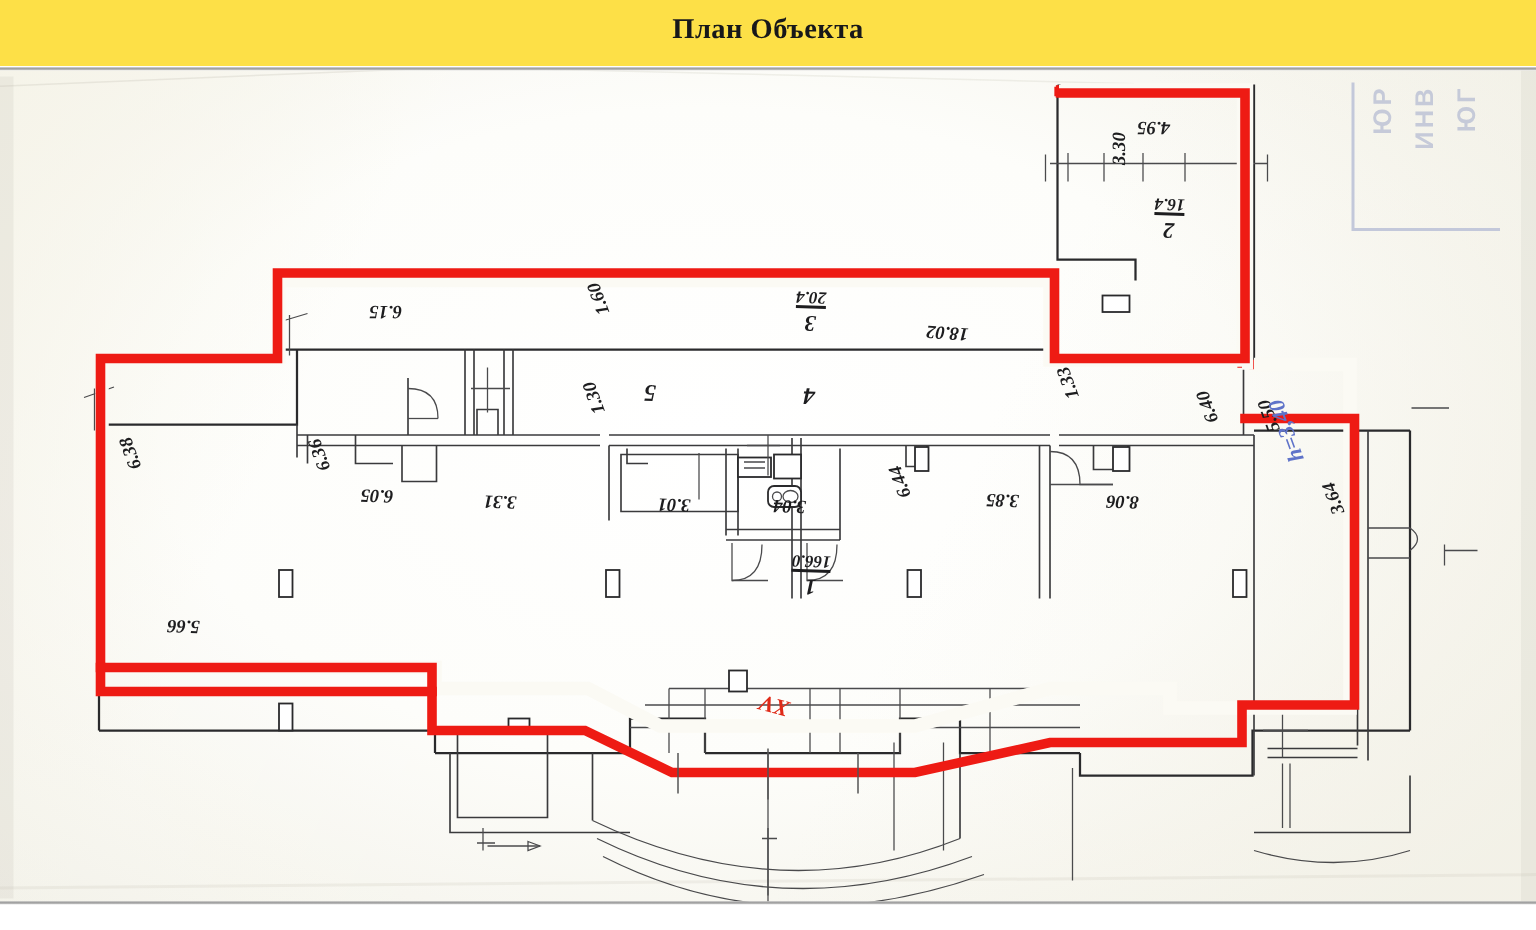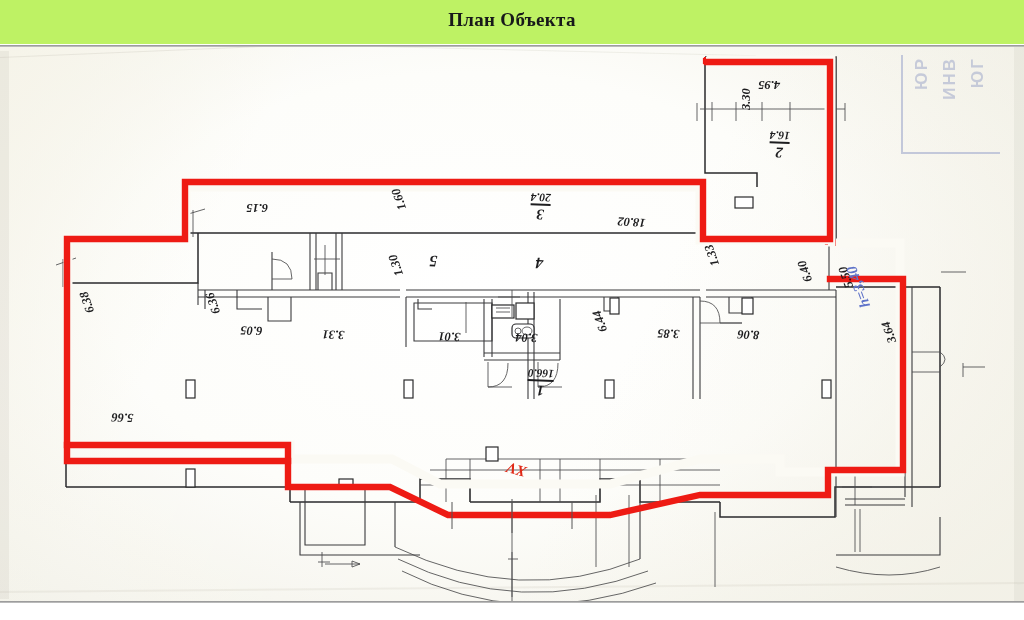--- a/index.html
+++ b/index.html
@@ -18,21 +18,21 @@
     width: 1024px;
     height: 620px;
     background: #ffffff;
   }
   
   #title-band {
     position: absolute;
     left: 0; top: 0;
     width: 1024px;
     height: 44px;
-    background: #bef264;
+    background: #fde047;
   }
   #page-title {
     position: absolute;
     left: 0; top: 9px;
     width: 1024px;
     text-align: center;
     font-family: "Liberation Serif", "DejaVu Serif", serif;
     font-weight: bold;
     font-size: 19px;
     color: #17181a;

